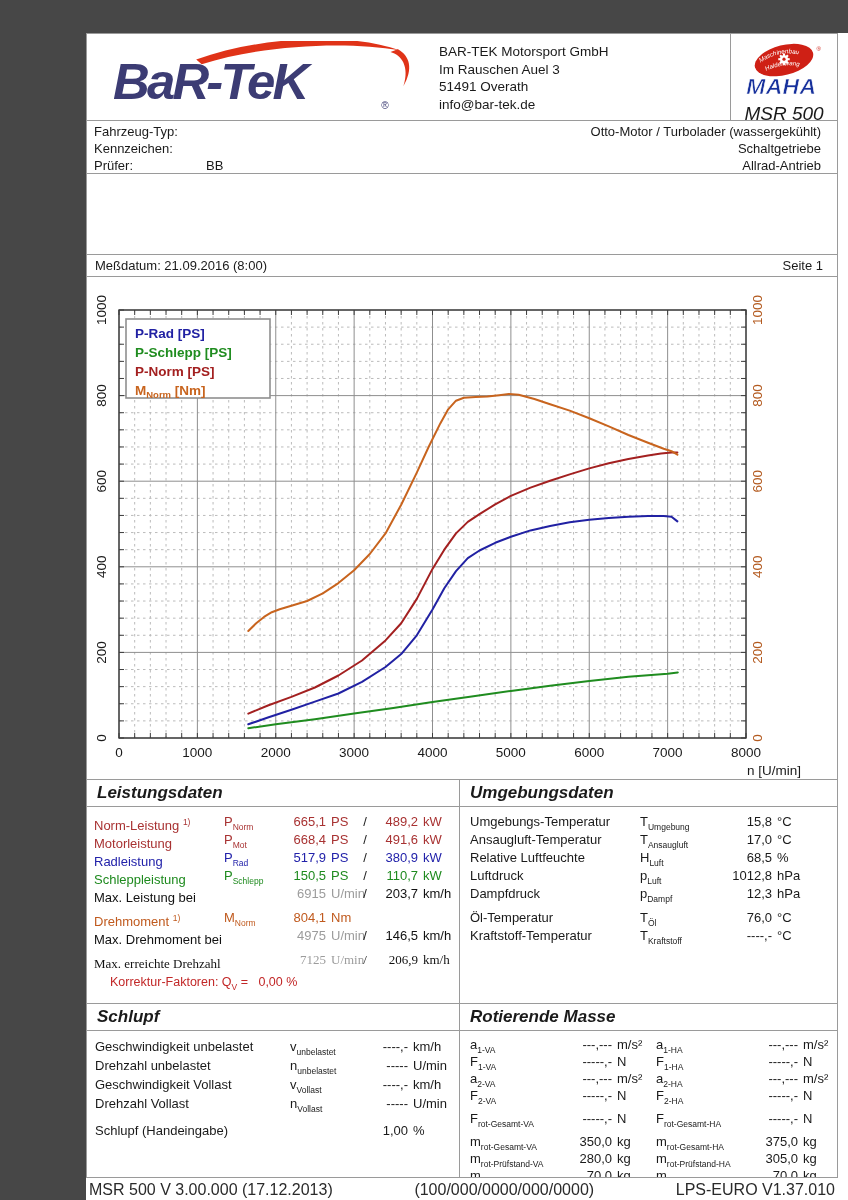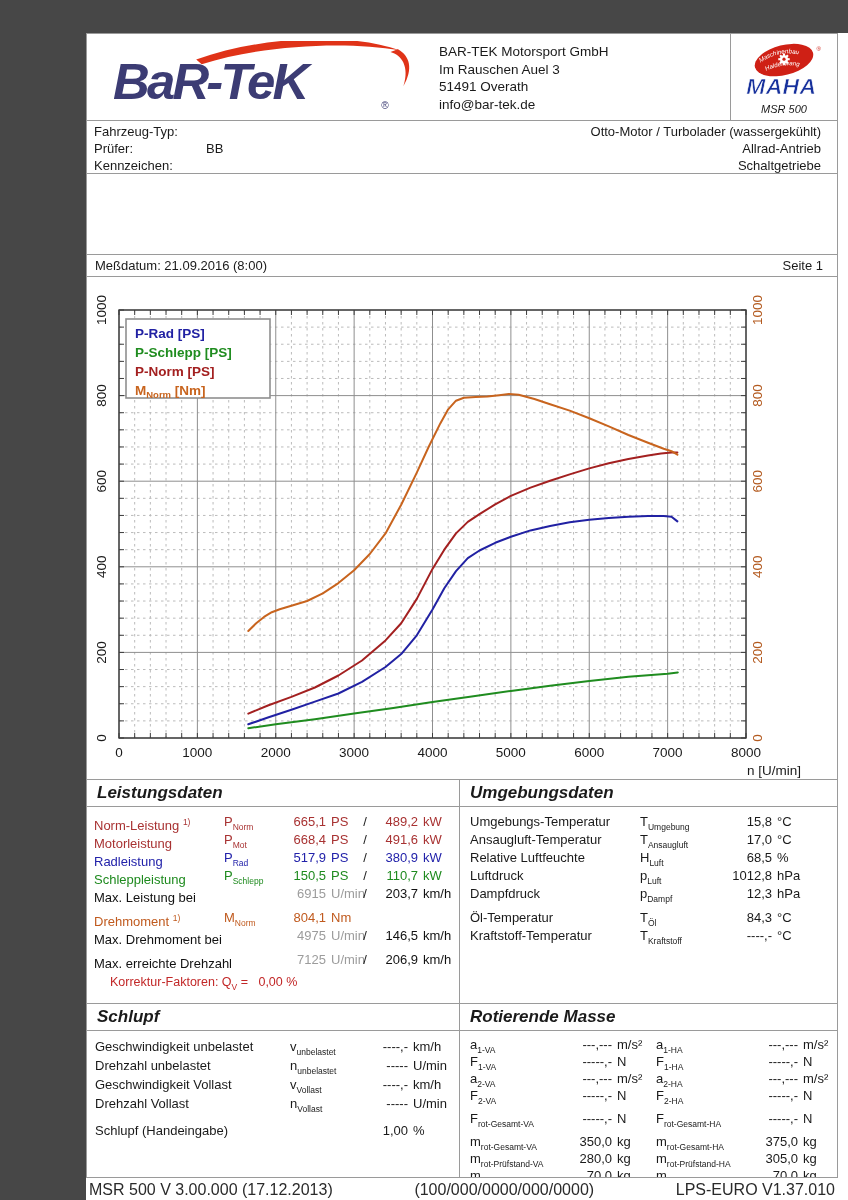--- a/index.html
+++ b/index.html
@@ -9,21 +9,21 @@
   .page{position:absolute;left:86px;top:33px;width:762px;height:1167px;background:#ffffff;}
   .stack{position:absolute;left:0;top:1px;width:752px;}
   .box{border:1px solid #9a9a9a;margin-top:-1px;position:relative;background:#fff;}
 
   
   .header{height:88px;}
   .bartek-logo{position:absolute;left:12px;top:7px;width:322px;height:74px;}
   .address{position:absolute;left:352px;top:9px;font-size:13.5px;line-height:17.5px;white-space:nowrap;}
   .maha-cell{position:absolute;right:0;top:0;bottom:0;width:107px;border-left:1px solid #9a9a9a;text-align:center;}
   .maha-cell svg{margin-top:4px;}
-  .maha-model{font-style:italic;font-size:11px;margin-top:1px;}
+  .maha-model{font-style:italic;font-size:19px;margin-top:1px;}
 
   
   .info{height:54px;padding:2px 16px 0 7px;}
   .irow{display:grid;grid-template-columns:112px 1fr auto;font-size:13px;line-height:17px;white-space:nowrap;}
 
   
   .emptybox{height:82px;}
 
   
   .messrow{height:23px;font-size:13px;line-height:21px;padding:0 14px 0 8px;display:flex;justify-content:space-between;}
@@ -112,28 +112,28 @@
    </div>
 
    <div class="box info">
 
    <div class="irow">
          <span>Fahrzeug-Typ:</span>
          <span></span>
          <span>Otto-Motor / Turbolader (wassergekühlt)</span>
        </div>
           <div class="irow">
+         <span>Kennzeichen:</span>
+         <span></span>
+         <span>Schaltgetriebe</span>
+       </div>
+          <div class="irow">
          <span>Prüfer:</span>
          <span>BB</span>
          <span>Allrad-Antrieb</span>
-       </div>
-          <div class="irow">
-         <span>Kennzeichen:</span>
-         <span></span>
-         <span>Schaltgetriebe</span>
        </div>
         </div>
 
    <div class="box emptybox"></div>
 
    <div class="box messrow">
      <span>Meßdatum: 21.09.2016 (8:00)</span>
      <span>Seite 1</span>
    </div>
 
@@ -472,21 +472,21 @@
            </div>
               <div class="lrow gap">
              <span><span></span><sup style="visibility: hidden;"></sup></span>
              <span style="visibility: hidden;"><span></span><sub></sub></span>
              <span class="val"></span>
              <span class="unit"></span>
              <span class="sep" style="visibility: hidden;"></span>
              <span class="val" style="visibility: hidden;"></span>
              <span class="unit" style="visibility: hidden;"></span>
            </div>
-              <div class="lrow" style="color: rgb(17, 17, 17);">
+              <div class="lrow" style="color: rgb(17, 17, 17); font-family: Liberation Serif, serif;">
              <span><span>Max. erreichte Drehzahl</span><sup style="visibility: hidden;"></sup></span>
              <span style="visibility: hidden;"><span></span><sub></sub></span>
              <span class="val dim">7125</span>
              <span class="unit dim">U/min</span>
              <span class="sep">/</span>
              <span class="val">206,9</span>
              <span class="unit">km/h</span>
            </div>
             </div>
        <div class="fnotes" id="fnotes" style="color: rgb(194, 39, 39);">
@@ -529,21 +529,21 @@
            </div>
               <div class="urow gap">
              <span></span>
              <span style="visibility: hidden;"><span></span><sub></sub></span>
              <span class="val"></span>
              <span class="unit"></span>
            </div>
               <div class="urow">
              <span>Öl-Temperatur</span>
              <span><span>T</span><sub>Öl</sub></span>
-             <span class="val">84,3</span>
+             <span class="val">76,0</span>
              <span class="unit">°C</span>
            </div>
               <div class="urow">
              <span>Kraftstoff-Temperatur</span>
              <span><span>T</span><sub>Kraftstoff</sub></span>
              <span class="val">----,-</span>
              <span class="unit">°C</span>
            </div>
             </div>
      </div>

